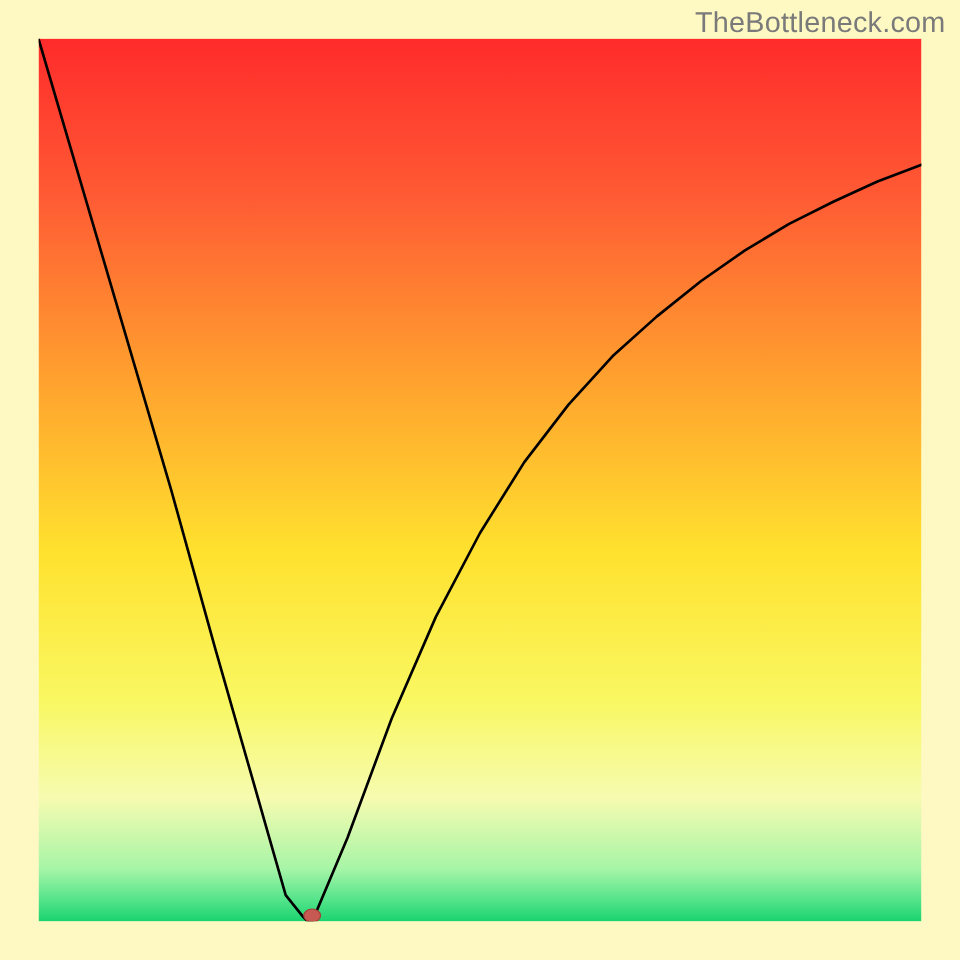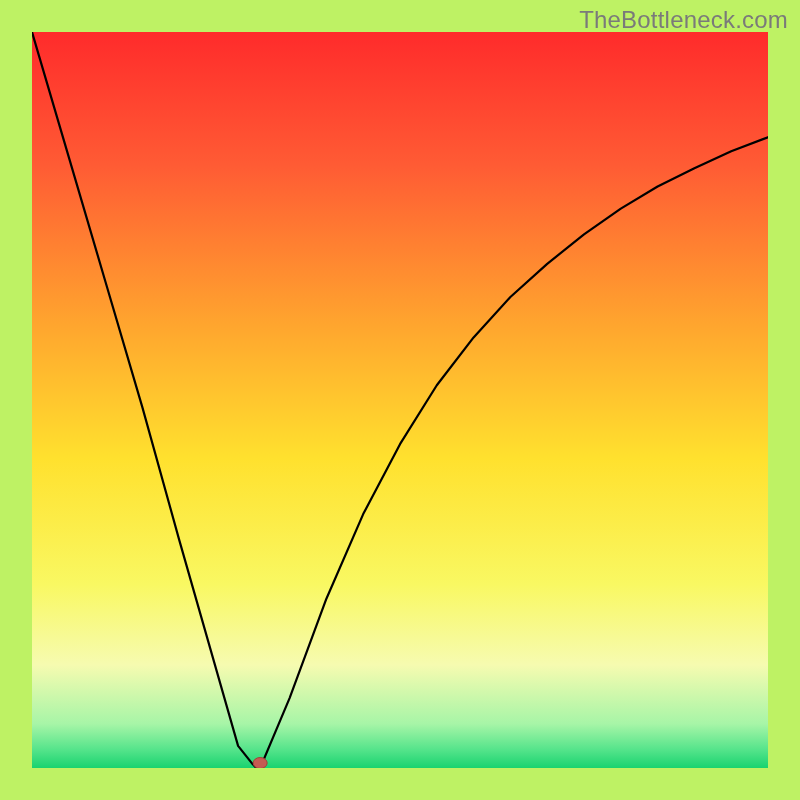--- a/index.html
+++ b/index.html
@@ -10,21 +10,21 @@
     background: #000;
     font-family: Arial, Helvetica, sans-serif;
     overflow: hidden;
   }
   .frame {
     position: absolute;
     left: 0;
     top: 0;
     width: 800px;
     height: 800px;
-    background: #bef264;
+    background: #fef9c3;
   }
   .plot-area {
     position: absolute;
     left: 32px;
     top: 32px;
     width: 736px;
     height: 736px;
     overflow: hidden;
   }
   .watermark {

